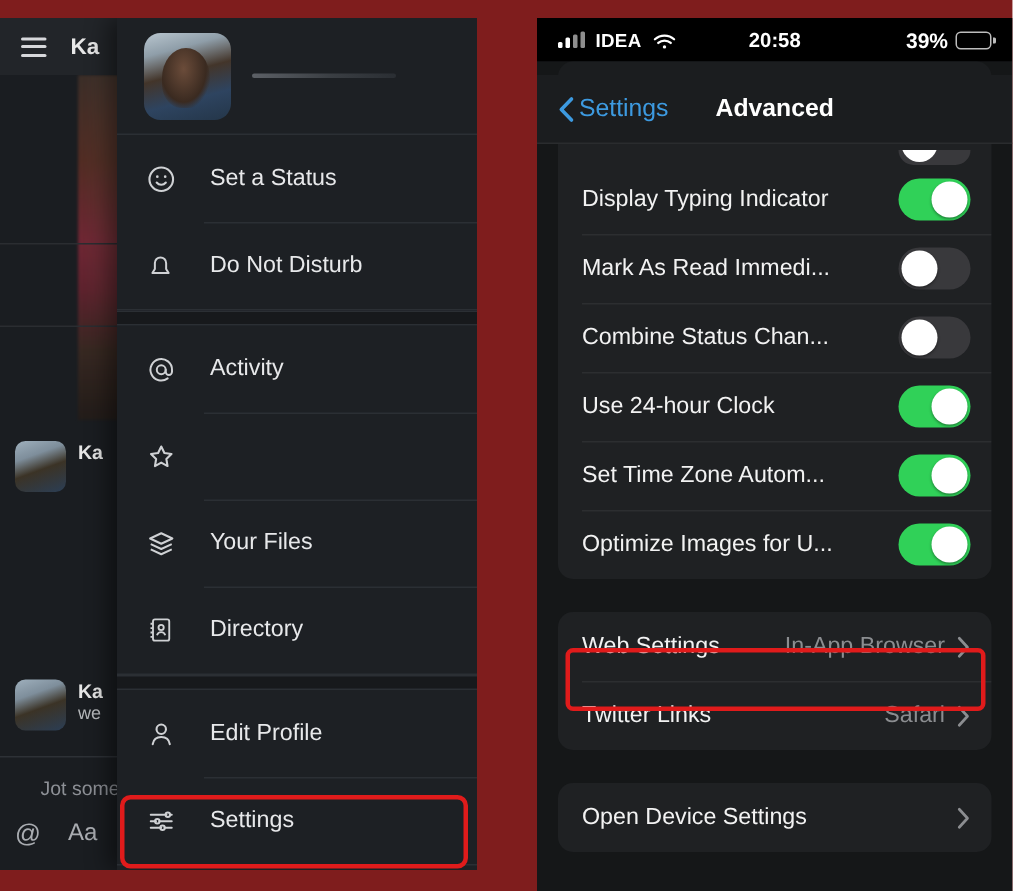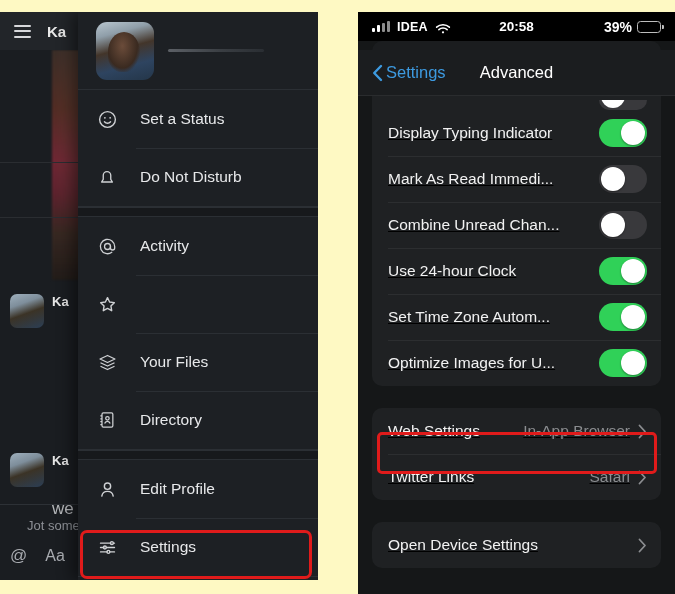--- a/index.html
+++ b/index.html
@@ -5,21 +5,21 @@
   * { box-sizing: border-box; margin: 0; padding: 0; }
   html, body {
     width: 675px; height: 594px;
     background: #ffffff;
     font-family: "Liberation Sans", sans-serif;
     overflow: hidden;
   }
   .page {
     position: relative;
     width: 675px; height: 594px;
-    background: #fef9c3;
+    background: #7f1d1d;
   }
 
   
   .left-panel {
     position: absolute;
     left: 0; top: 12px;
     width: 318px; height: 568px;
     background: #1a1d21;
     overflow: hidden;
   }
@@ -69,21 +69,21 @@
   .msg-avatar {
     width: 34px; height: 34px; border-radius: 7px;
     background: linear-gradient(160deg,#9fb0bd 0%, #7e8e9b 30%, #3b3326 55%, #2b3e55 100%);
     flex: none;
   }
   .msg-name {
     color: #e6e6e6; font-weight: bold; font-size: 13px; line-height: 15px;
     white-space: nowrap;
   }
   .msg-text {
-    color: #b5b7ba; font-size: 17px; line-height: 15px; white-space: nowrap; margin-top: 33px;
+    color: #b5b7ba; font-size: 12px; line-height: 15px; white-space: nowrap;
   }
   .composer {
     position: absolute; left: 0; bottom: 0; width: 100%; height: 76px;
     border-top: 1px solid #2d3136;
   }
   .composer-placeholder {
     position: absolute; left: 12px; top: 13px;
     color: #8d9096; font-size: 13px; white-space: nowrap; margin-left: 15px;
   }
   .composer-icons {
@@ -222,31 +222,30 @@
     border-bottom: 1px solid #2a2c2e;
   }
   .nav-back {
     display: flex; align-items: center; gap: 3px;
     color: #3d9ae0;
   }
   .chev-back { width: 11px; height: 18px; flex: none; }
   .nav-back-label { color: #3d9ae0; font-size: 16.5px; }
   .nav-title {
     position: absolute; left: 0; right: 0; text-align: center;
-    color: #ffffff; font-size: 16.5px; font-weight: normal;
+    color: #ffffff; font-size: 16.5px; font-weight: bold;
     pointer-events: none;
   }
 
   .ios-body {
     position: relative;
     height: calc(100% - 29px - 9px - 46px);
     background: #151718;
     padding: 0 14px;
     overflow: hidden;
-    text-decoration: underline;
   }
   .ios-card {
     background: #1f2123;
     border-radius: 10px;
     overflow: hidden;
   }
   .ios-card.clipped-top { border-radius: 0 0 10px 10px; }
   .ios-row {
     height: 46px;
     display: flex; align-items: center;
@@ -508,21 +507,21 @@
               <span class="knob"></span>
             </span>
         </div>
         <div class="ios-row">
           <span class="ios-row-label">Mark As Read Immedi...</span>
           <span class="toggle">
               <span class="knob"></span>
             </span>
         </div>
         <div class="ios-row">
-          <span class="ios-row-label">Combine Unread Chan...</span>
+          <span class="ios-row-label">Combine Status Chan...</span>
           <span class="toggle">
               <span class="knob"></span>
             </span>
         </div>
         <div class="ios-row">
           <span class="ios-row-label">Use 24-hour Clock</span>
           <span class="toggle on">
               <span class="knob"></span>
             </span>
         </div>

